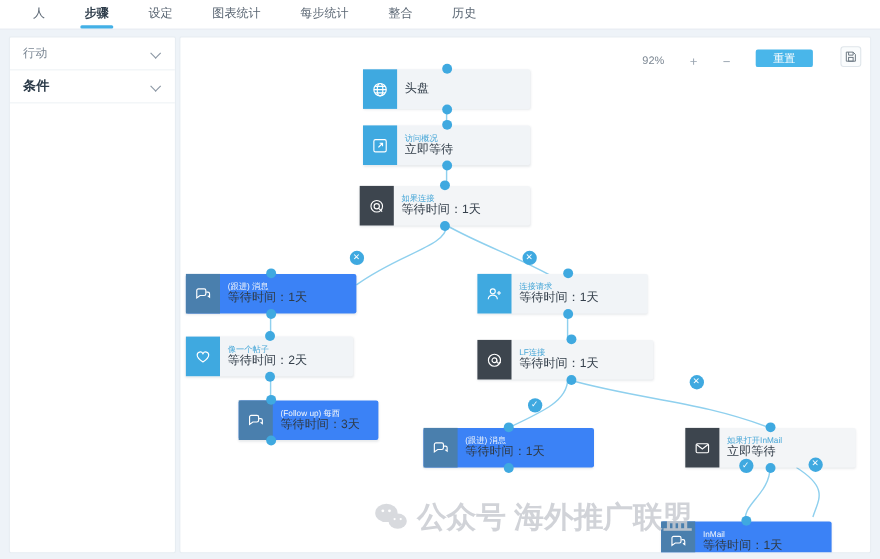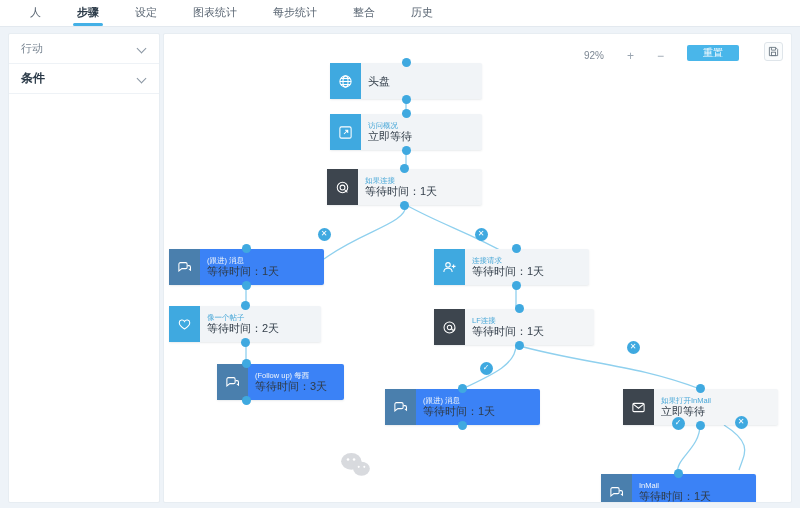--- a/index.html
+++ b/index.html
@@ -350,15 +350,16 @@
 
   <div class="watermark">
     <svg class="wm-logo" viewBox="0 0 32 28">
       <ellipse cx="12" cy="10" rx="11" ry="9" fill="#c9ccd2"></ellipse>
       <ellipse cx="23" cy="18" rx="9" ry="7.5" fill="#c9ccd2"></ellipse>
       <circle cx="8.5" cy="8" r="1.4" fill="#fff"></circle>
         <circle cx="15" cy="8" r="1.4" fill="#fff"></circle>
       <circle cx="20" cy="16" r="1.1" fill="#fff"></circle>
         <circle cx="26" cy="16" r="1.1" fill="#fff"></circle>
     </svg>
+    <span>公众号  海外推广联盟</span>
   </div>
 
 </div>
 
 </body></html>

